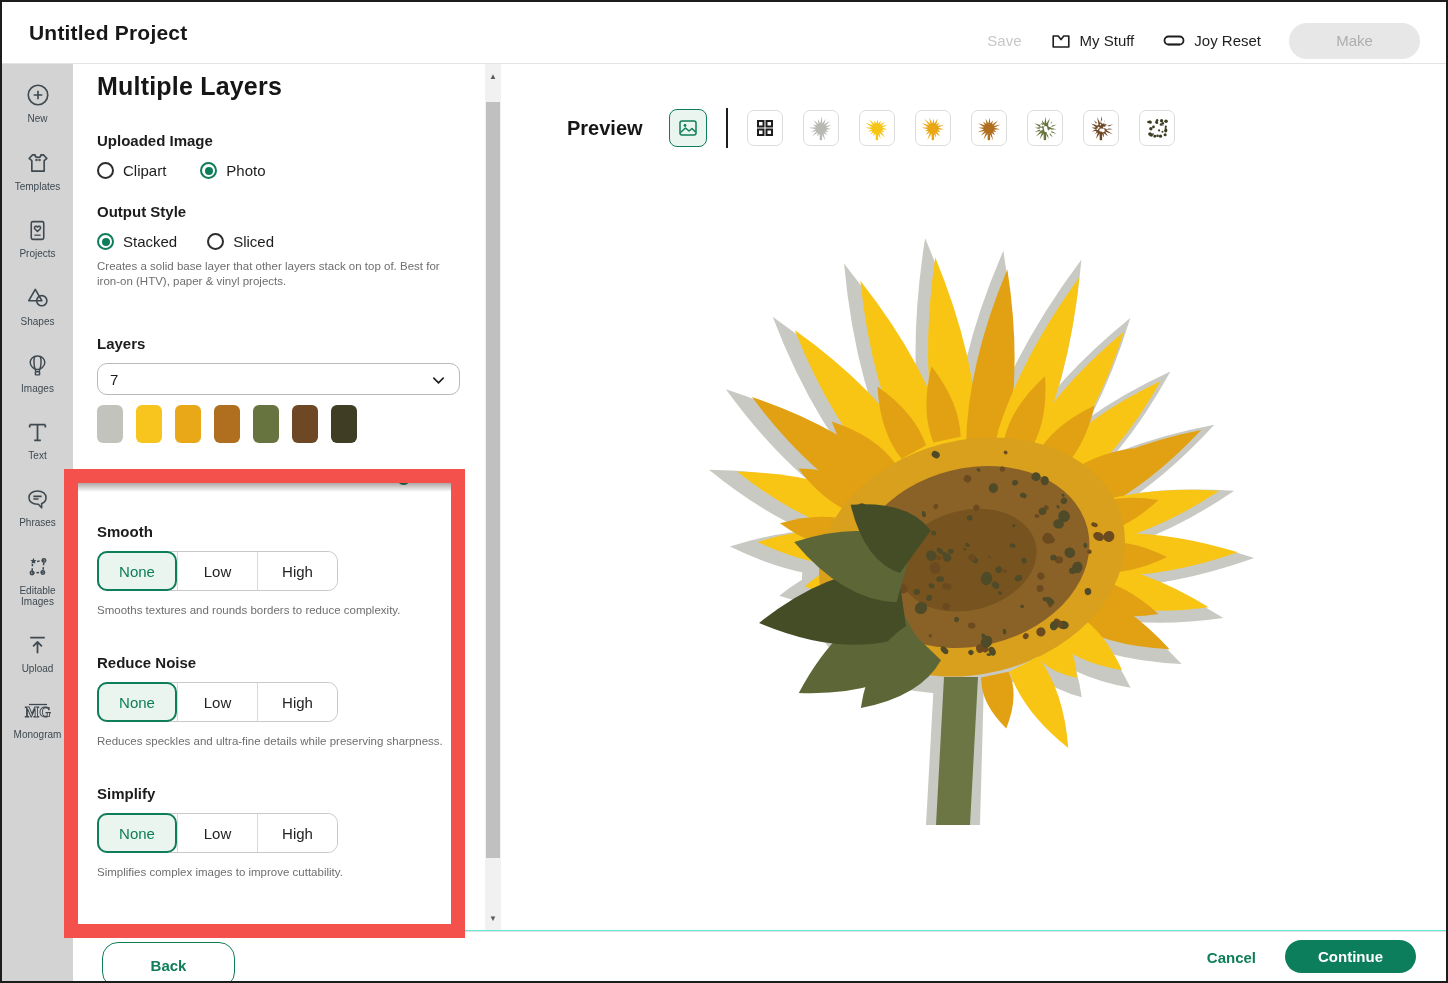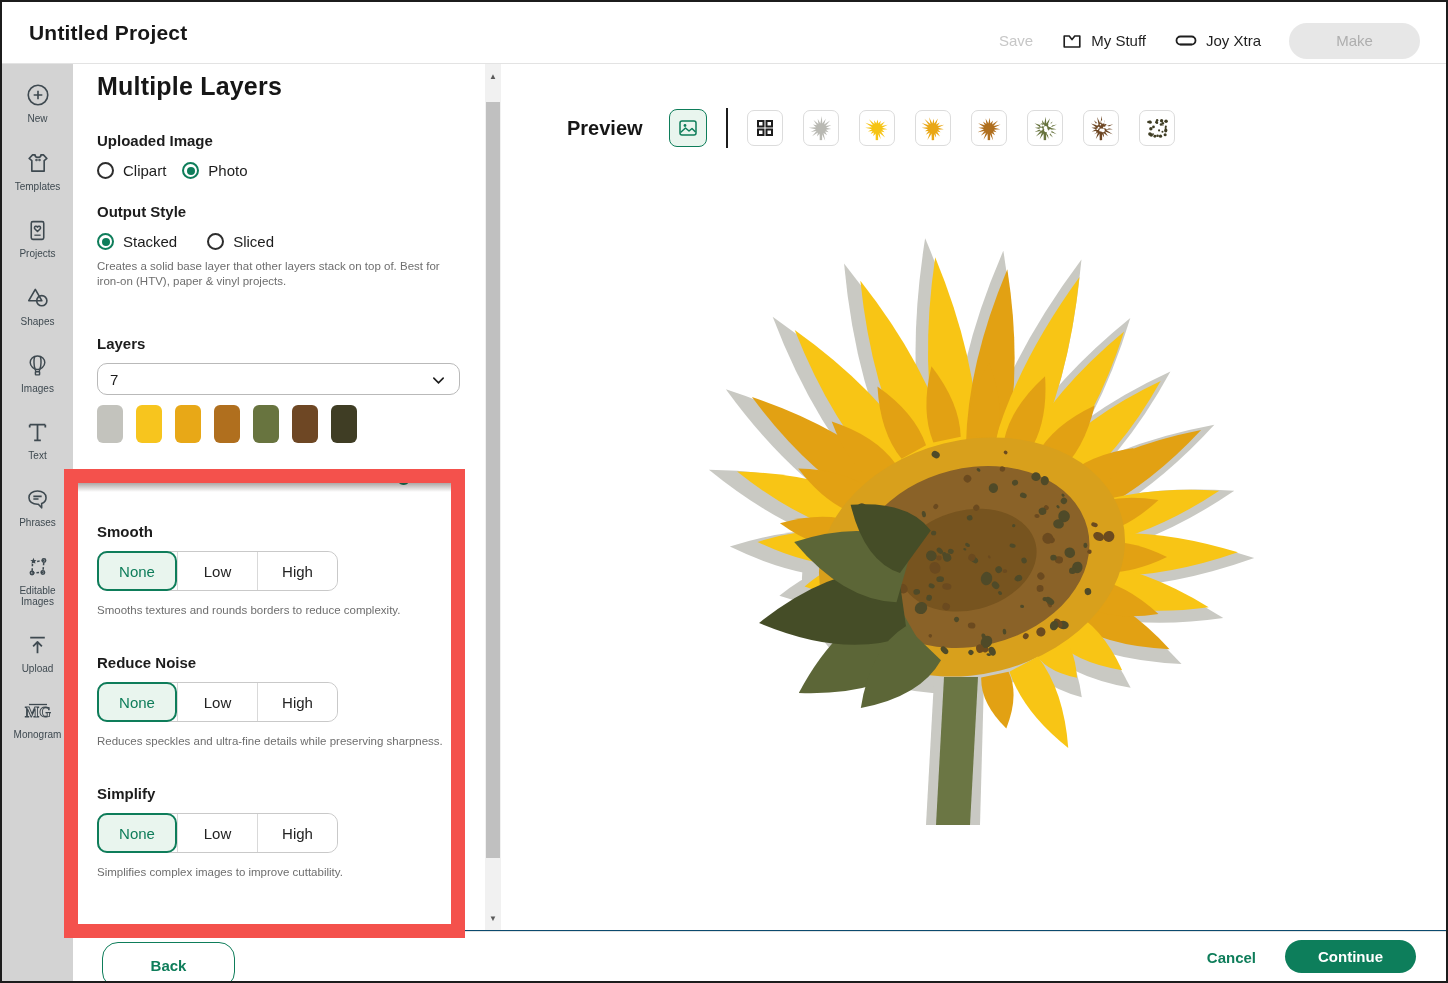--- a/index.html
+++ b/index.html
@@ -1,18 +1,18 @@
 <!DOCTYPE html>
 <html><head>
 <meta charset="utf-8">
 <style>
   * { box-sizing: border-box; margin: 0; padding: 0; }
   html,body { width:1448px; height:983px; }
   body { font-family: "Liberation Sans", sans-serif; background:#fff; overflow:hidden; }
-  .window { position:relative; width:1448px; height:983px; background:#0c4a6e; border:2px solid #1c1c1c; overflow:hidden; }
+  .window { position:relative; width:1448px; height:983px; background:#5eead4; border:2px solid #1c1c1c; overflow:hidden; }
 
   
   .header { position:absolute; left:0; top:0; width:100%; height:62px; background:#fff; border-bottom:1px solid #e3e3e3; display:flex; align-items:center; }
   .header-title { font-size:21px; font-weight:700; color:#171717; margin-left:27px; letter-spacing:.2px; }
   .header-right { position:absolute; right:26px; top:0; height:77px; display:flex; align-items:center; gap:28px; }
   .save-link { font-size:15px; color:#c7c7c7; }
   .hdr-item { display:flex; align-items:center; gap:8px; font-size:15px; color:#1f1f1f; cursor:pointer; }
   .hdr-item svg { display:block; }
   .make-btn { width:131px; height:36px; border-radius:18px; border:none; background:#e7e7e7; color:#aeaeae; font-size:15px; font-weight:400; font-family:inherit; }
 
@@ -21,21 +21,21 @@
   .side-item { width:71px; display:flex; flex-direction:column; align-items:center; gap:5px; margin-bottom:26px; cursor:pointer; }
   .side-item svg { display:block; }
   .side-label { font-size:10px; color:#3e4950; text-align:center; line-height:11px; }
 
   
   .panel { position:absolute; left:71px; top:62px; width:412px; height:866px; background:#fff; padding:8px 26px 0 24px; overflow:hidden; }
   .panel h1 { font-size:25px; font-weight:700; color:#161616; letter-spacing:.2px; }
   .panel-sub { font-size:14.5px; color:#2c2c2c; margin-top:9px; }
   .sec-label { font-size:15px; font-weight:700; color:#1c1c1c; }
   .mt-uploaded { margin-top:31px; }
-  .radio-row { display:flex; align-items:center; gap:16px; margin-top:13px; }
+  .radio-row { display:flex; align-items:center; gap:34px; margin-top:13px; }
   .radio-opt { display:flex; align-items:center; gap:9px; font-size:15px; color:#1c1c1c; cursor:pointer; }
   .radio { width:17px; height:17px; border:2px solid #2d2d2d; border-radius:50%; position:relative; flex:0 0 auto; }
   .radio.sel { border-color:#0e7d5a; }
   .radio.sel::after { content:''; position:absolute; left:2.5px; top:2.5px; width:8px; height:8px; border-radius:50%; background:#0e7d5a; }
   .mt-output { margin-top:24px; }
   .opt-desc { font-size:11.5px; color:#6e6e6e; line-height:15px; margin-top:9px; width:360px; }
   .mt-layers { margin-top:46px; }
   .layers-select { margin-top:11px; width:363px; height:32px; border:1px solid #b9b9b9; border-radius:10px; display:flex; align-items:center; padding:0 12px; font-size:15px; color:#1c1c1c; cursor:pointer; position:relative; background:#fff; }
   .layers-select svg { position:absolute; right:13px; top:9px; }
   .swatch-row { display:flex; gap:13px; margin-top:10px; }
@@ -100,21 +100,21 @@
           </span>
         <span>My Stuff</span>
       </span>
       <span class="hdr-item">
         <span>
             <svg width="24" height="22" viewBox="0 0 24 22" fill="none" stroke="#1f1f1f" stroke-width="1.8">
               <rect x="2.5" y="6.5" width="19" height="8" rx="4"></rect>
               <path d="M6 14.5 H18" stroke-width="1.4"></path>
             </svg>
           </span>
-        <span>Joy Xtra</span>
+        <span>Joy Reset</span>
       </span>
       <button class="make-btn">Make</button>
     </div>
   </div>
 
   <div class="sidebar">
     <div class="side-item">
       <span>
           <svg width="26" height="26" viewBox="0 0 24 24" fill="none" stroke="#3e4950" stroke-width="1.5">
             <circle cx="12" cy="12" r="9"></circle>

